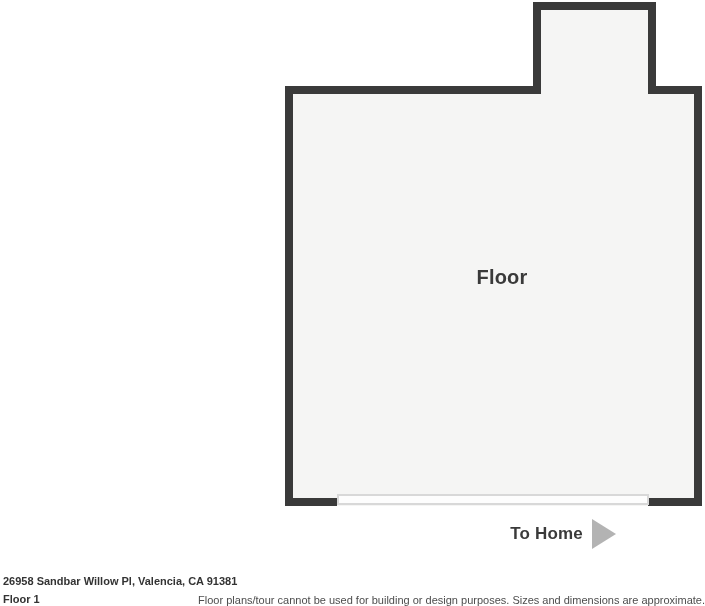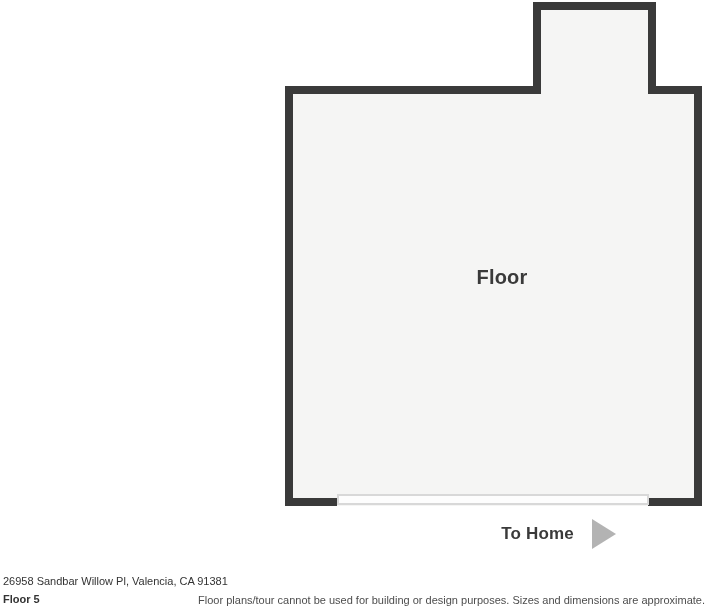--- a/index.html
+++ b/index.html
@@ -47,38 +47,38 @@
   .room-label{
     left:402px;top:266px;width:200px;
     text-align:center;
     font-size:20px;font-weight:600;color:var(--text-dark);
     letter-spacing:0.2px;
   }
 
   
   .to-home{
     left:460px;top:518px;width:156px;height:32px;
-    display:flex;align-items:center;justify-content:flex-end;gap:18px;
+    display:flex;align-items:center;justify-content:flex-end;gap:9px;
     cursor:pointer;
   }
   .to-home-label{
     font-size:17px;font-weight:700;color:var(--text-dark);
     letter-spacing:0.2px;
   }
   .arrow-right{
     width:0;height:0;
     border-top:15px solid transparent;
     border-bottom:15px solid transparent;
     border-left:24px solid var(--arrow);
   }
 
   
   .address{
     left:3px;top:575px;
-    font-size:11px;font-weight:400;color:var(--text-footer);
+    font-size:11px;font-weight:700;color:var(--text-footer);
   }
   .floor-label{
     left:3px;top:593px;
     font-size:11px;font-weight:700;color:var(--text-footer);
   }
   .disclaimer{
     right:0;top:594px;
     font-size:11px;font-weight:400;color:var(--text-muted);
   }
 </style>
@@ -94,16 +94,16 @@
   <div class="abs garage-door"></div>
 
   <div class="abs room-label">Floor</div>
 
   <div class="abs to-home">
     <span class="to-home-label">To Home</span>
     <span class="arrow-right"></span>
   </div>
 
   <div class="abs address">26958 Sandbar Willow Pl, Valencia, CA 91381</div>
-  <div class="abs floor-label">Floor 5</div>
+  <div class="abs floor-label">Floor 1</div>
   <div class="abs disclaimer">Floor plans/tour cannot be used for building or design purposes. Sizes and dimensions are approximate.</div>
 
 </div>
 
 </body></html>

